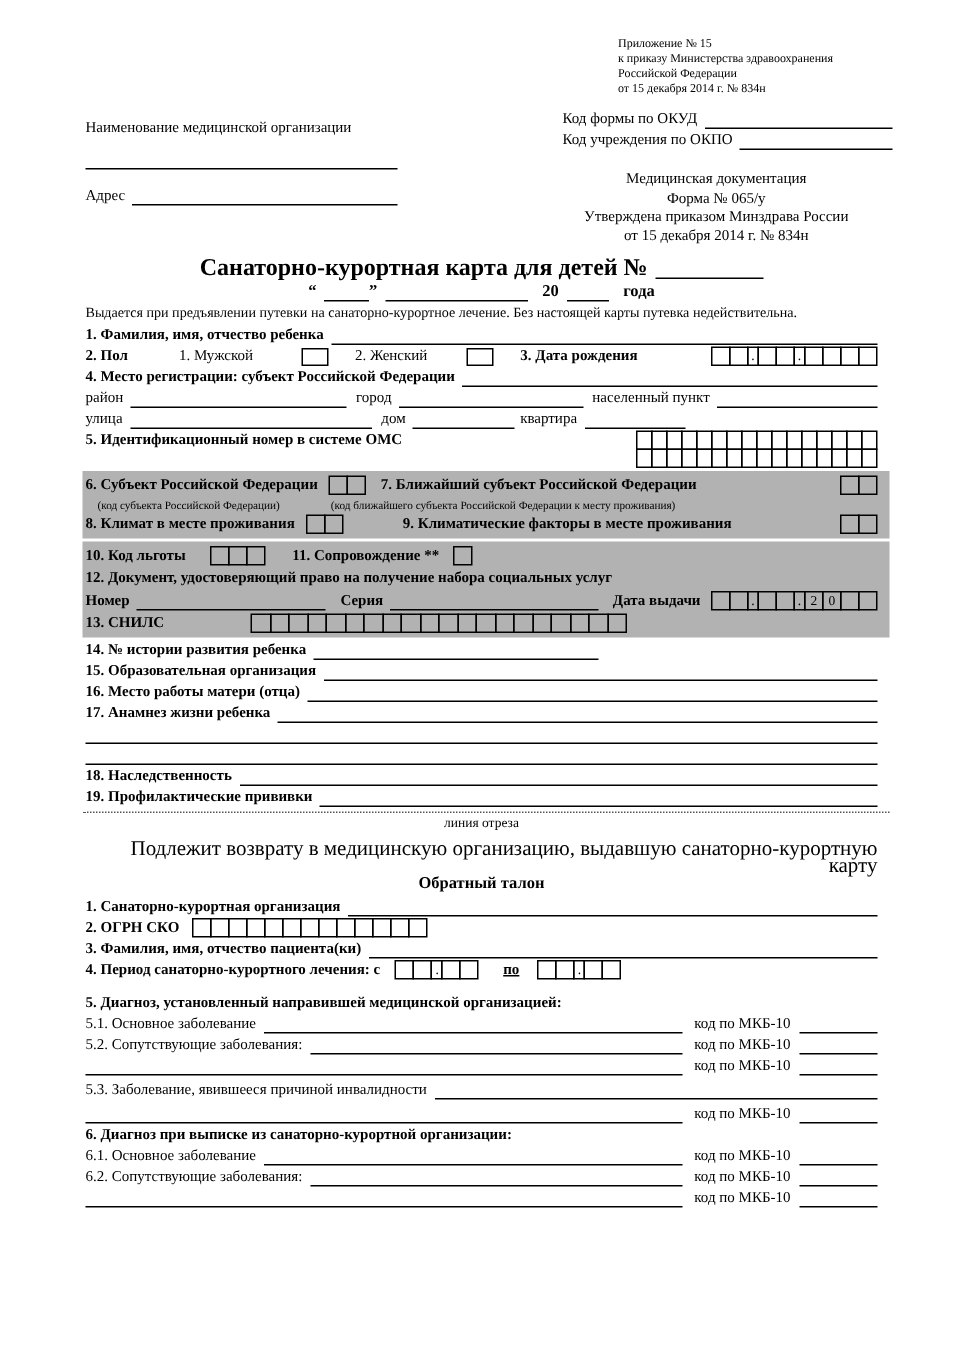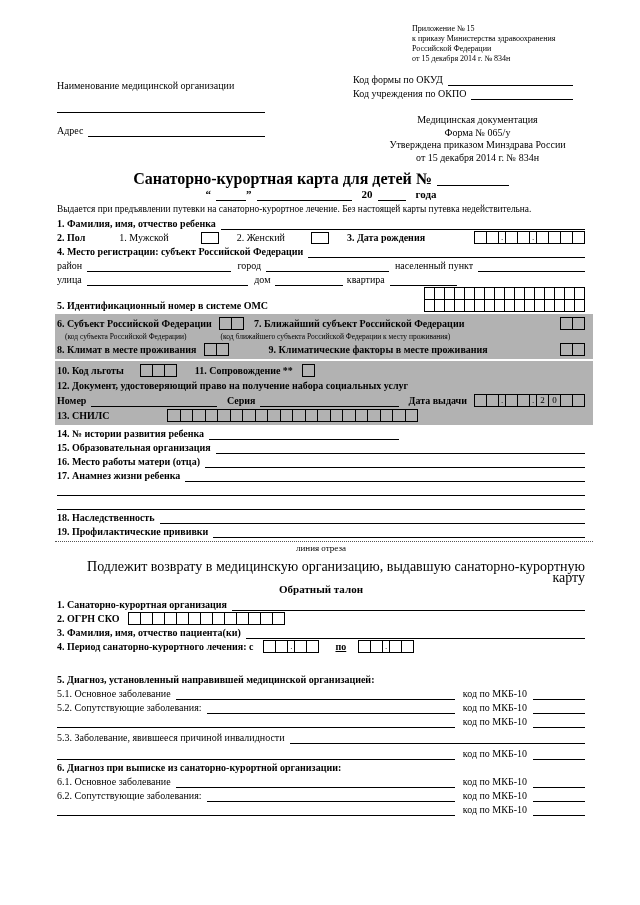--- a/index.html
+++ b/index.html
@@ -52,21 +52,21 @@
     <span class="fill"></span>
   </div>
 
   <div class="abs fs8" style="left:412px;top:24px;width:185px;">
     <div>Приложение № 15</div>
     <div>к приказу Министерства здравоохранения</div>
     <div>Российской Федерации</div>
     <div>от 15 декабря 2014 г. № 834н</div>
   </div>
 
-  <div class="abs" style="left:353px;top:73px;width:220px;text-align:center;">
+  <div class="abs" style="left:375px;top:73px;width:220px;text-align:center;">
     <div class="row">
       <span class="lbl">Код формы по ОКУД</span>
       <span class="fill"></span>
     </div>
     <div class="row">
       <span class="lbl">Код учреждения по ОКПО</span>
       <span class="fill"></span>
     </div>
   </div>
 
@@ -143,21 +143,21 @@
     <div class="row">
       <span class="lbl">улица</span>
       <span class="fill" style="flex:2.4;"></span>
       <span class="lbl" style="margin-left:6px;">дом</span>
       <span class="fill" style="flex:1;"></span>
       <span class="lbl" style="margin-left:4px;">квартира</span>
       <span class="fill" style="flex:1;max-width:78px;"></span>
       <span style="flex:0 0 128px;"></span>
     </div>
 
-    <div class="row" style="align-items:flex-end;margin-bottom:2px;">
+    <div class="row" style="align-items:flex-start;margin-bottom:2px;">
       <span class="lbl b">5. Идентификационный номер в системе ОМС</span>
       <span class="grid oms" style="margin-left:auto;">
         <span class="cells">
             <span class="cell"></span>
             <span class="cell"></span>
             <span class="cell"></span>
             <span class="cell"></span>
             <span class="cell"></span>
             <span class="cell"></span>
             <span class="cell"></span>
@@ -349,21 +349,21 @@
           <span class="cell"></span>
         </span>
       <span class="spacer"></span>
     </div>
 
     <div class="row">
       <span class="lbl b">3. Фамилия, имя, отчество пациента(ки)</span>
       <span class="fill"></span>
     </div>
 
-    <div class="row" style="align-items:center;margin-bottom:20px;">
+    <div class="row" style="align-items:center;margin-bottom:9px;">
       <span class="lbl b">4. Период санаторно-курортного лечения: с</span>
       <span class="cells" style="margin-left:10px;">
           <span class="cell"></span>
           <span class="cell"></span>
           <span class="cell dot">.</span>
           <span class="cell"></span>
           <span class="cell"></span>
         </span>
       <span class="lbl b" style="margin-left:16px;text-decoration:underline;">по</span>
       <span class="cells" style="margin-left:12px;">

